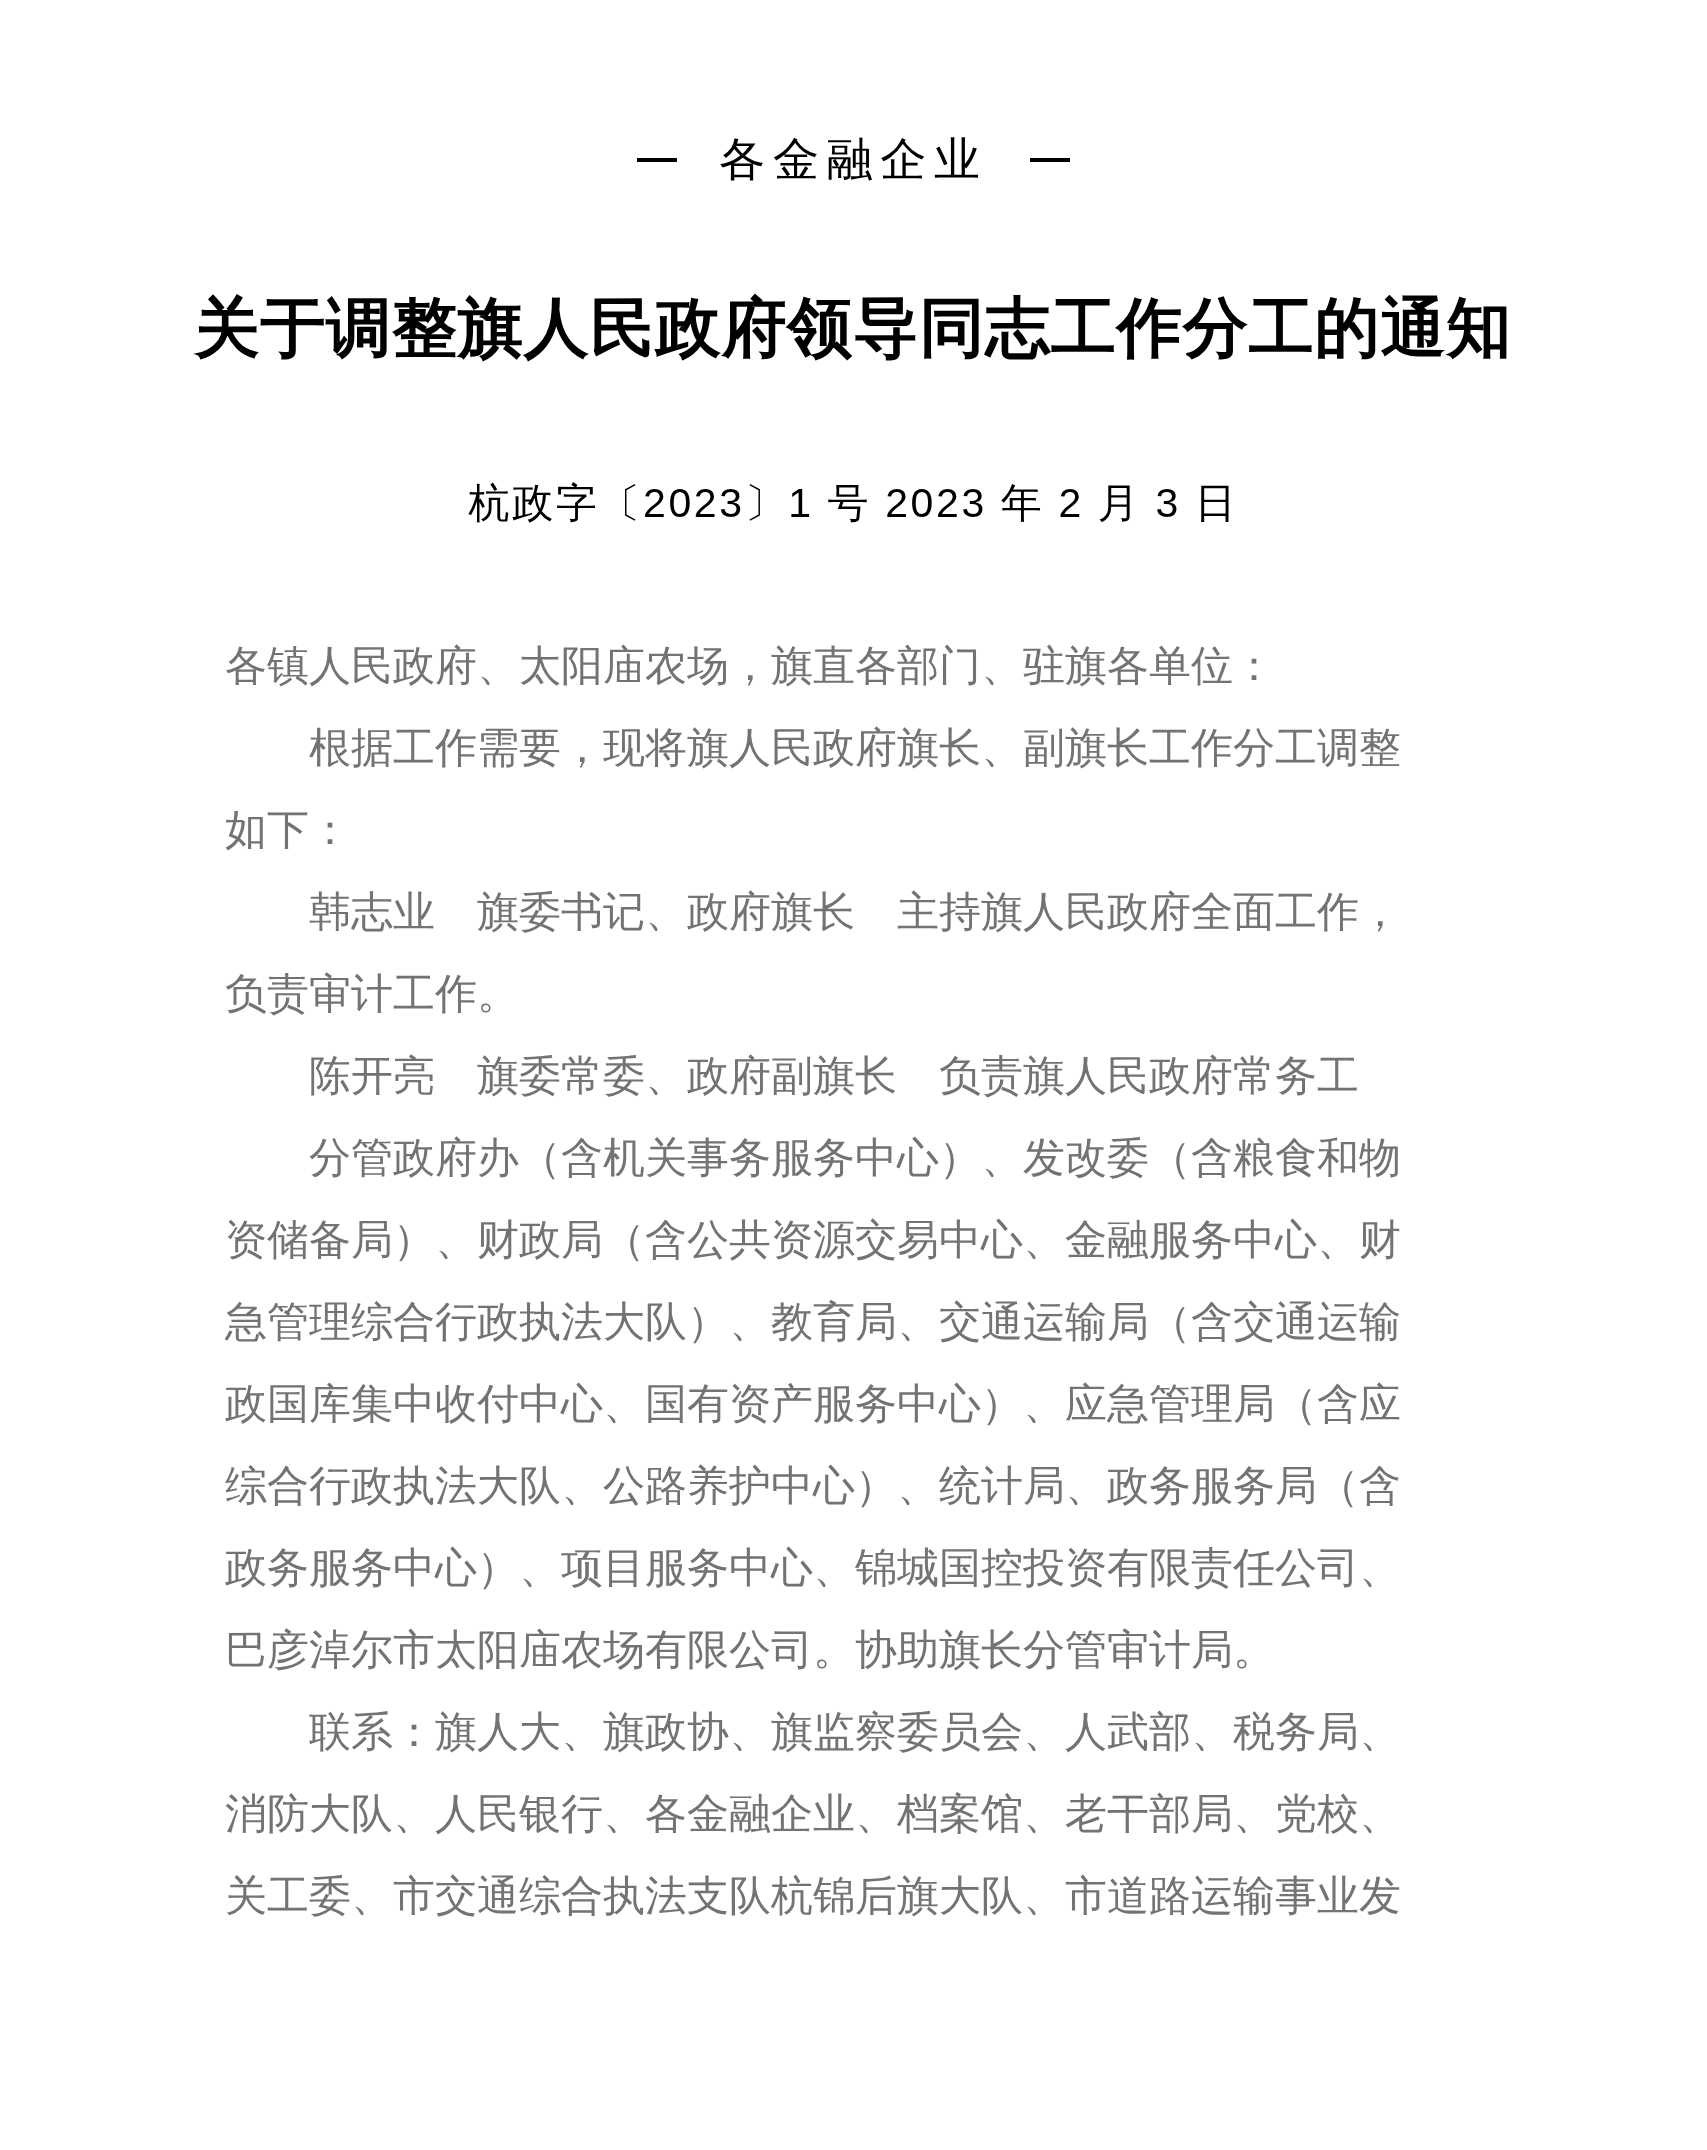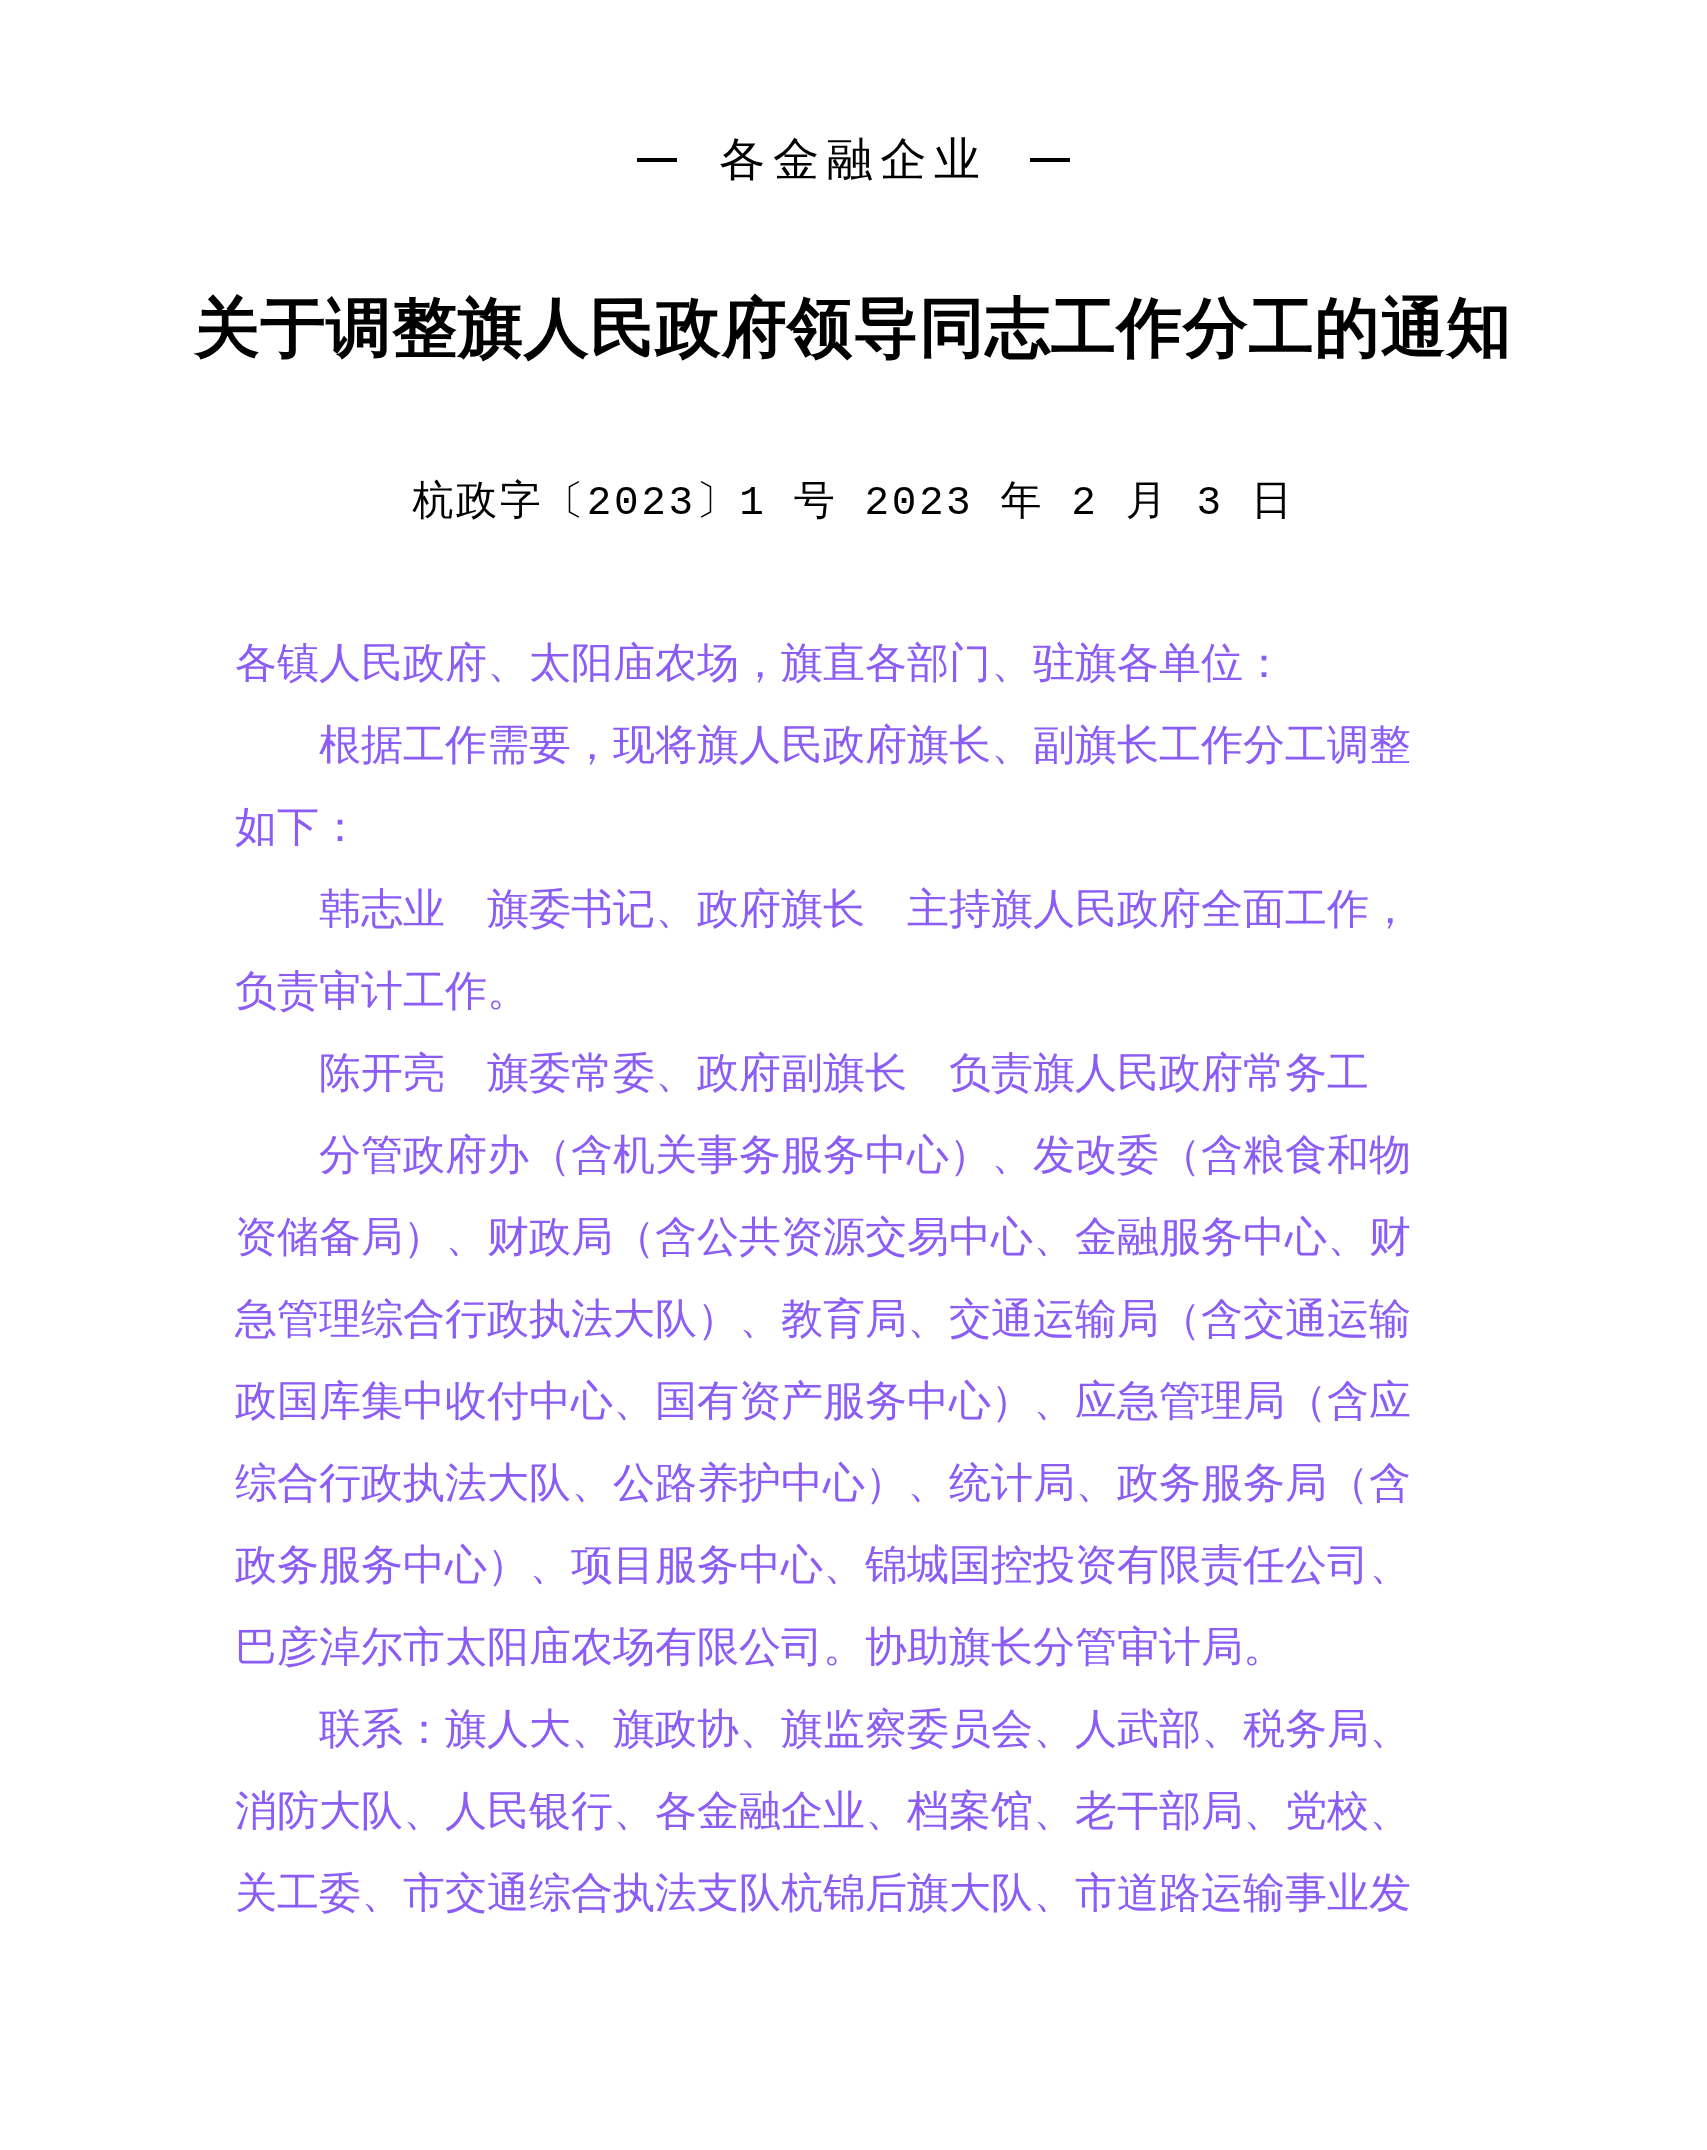--- a/index.html
+++ b/index.html
@@ -66,38 +66,38 @@
     white-space: nowrap;
   }
 
   
   .doc-meta {
     position: absolute;
     top: 477px;
     left: 0;
     width: 100%;
     text-align: center;
-    font-family: Liberation Mono, monospace;
+    font-family: Liberation Sans, sans-serif;
     font-size: 41px;
     line-height: 1.3;
     letter-spacing: 2.6px;
     color: #000000;
     white-space: nowrap;
   }
 
   
   .body-block {
     position: absolute;
     top: 625px;
-    left: 235px;
+    left: 225px;
     width: 1250px;
-    font-family: Liberation Mono, monospace;
+    font-family: Liberation Serif, serif;
     font-size: 42px;
     line-height: 82px;
-    color: #8b5cf6;
+    color: #737373;
   }
 
   .body-line {
     white-space: nowrap;
     letter-spacing: 0px;
     height: 82px;
   }
 </style>
 </head>
 <body>

